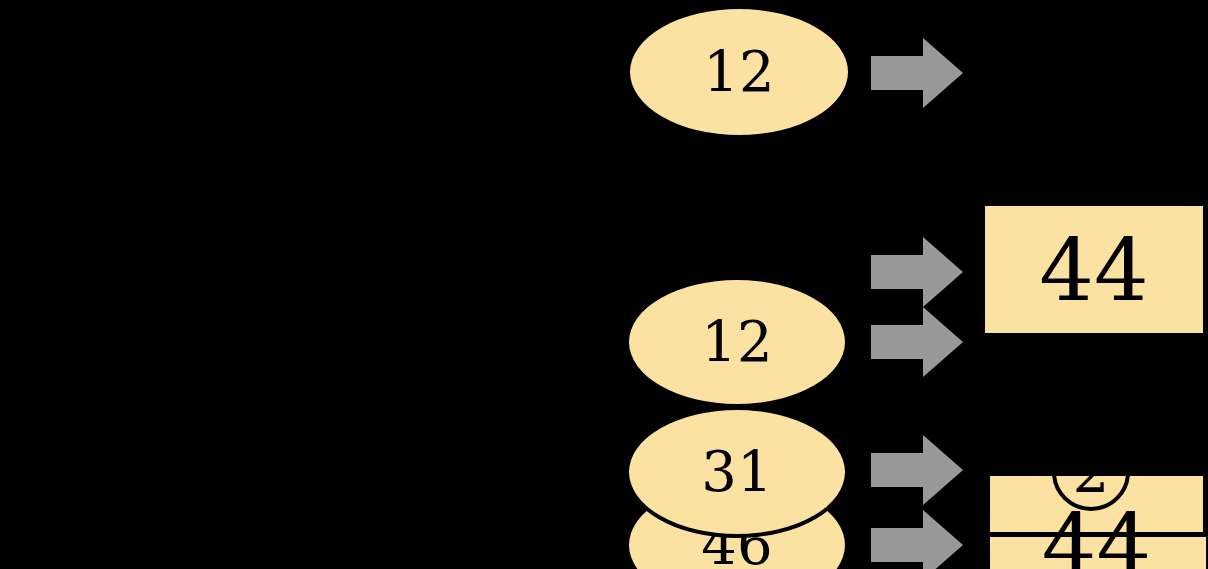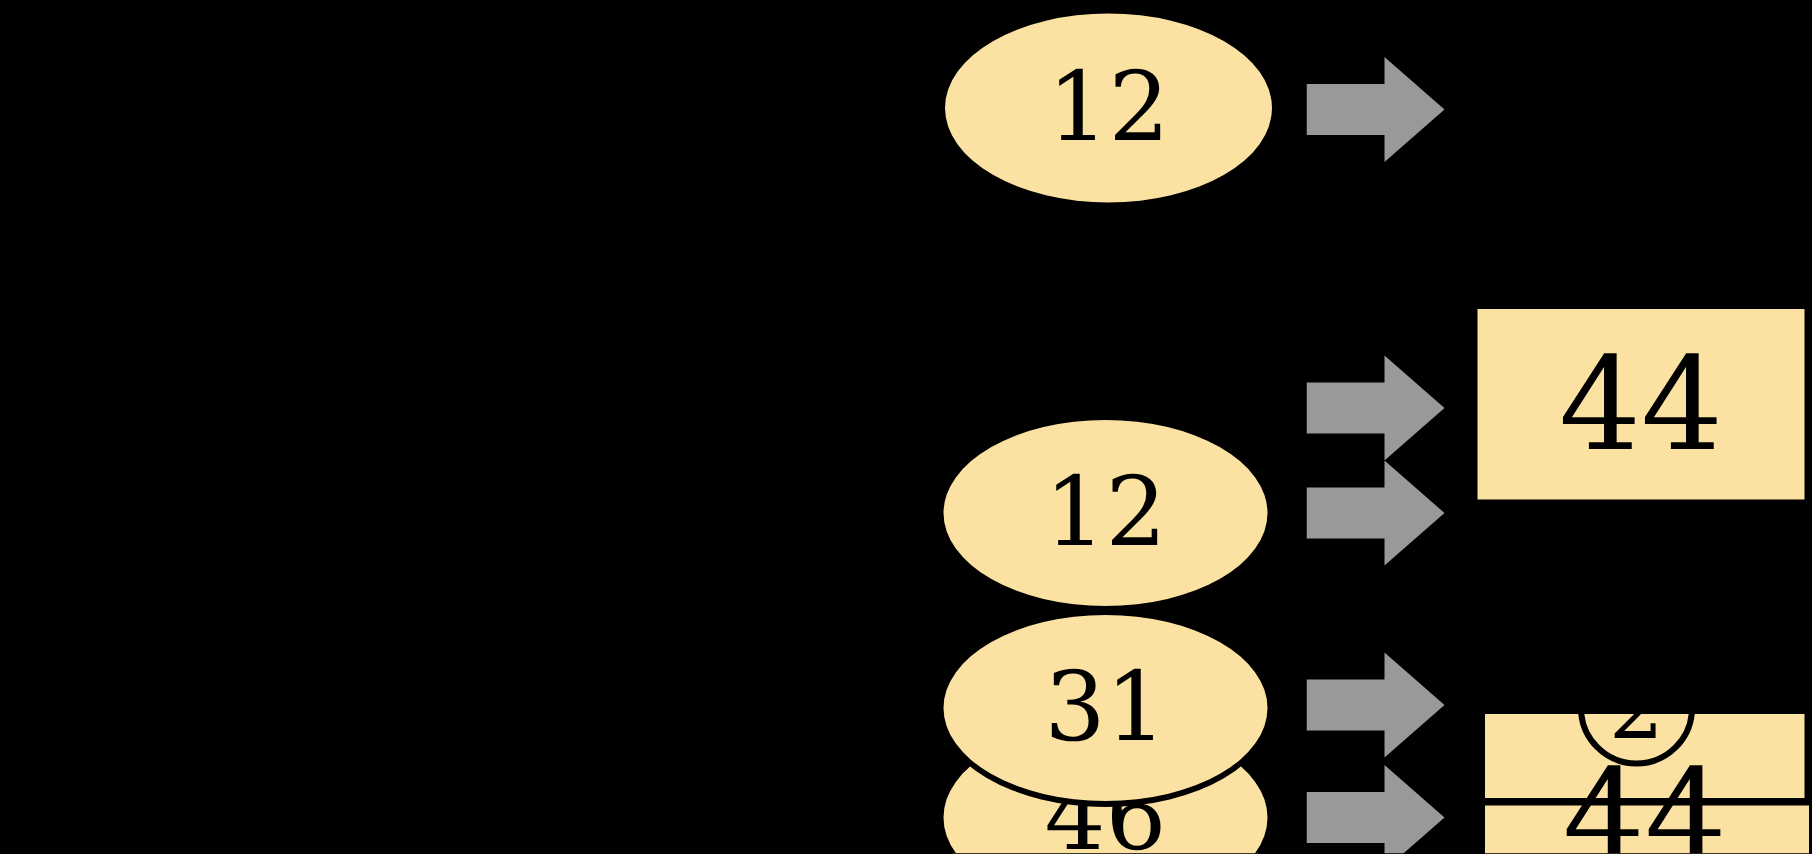--- a/index.html
+++ b/index.html
@@ -7,21 +7,21 @@
     position:relative;width:1208px;height:569px;background:#000000;
     overflow:hidden;font-family:"DejaVu Serif", serif;
   }
   .ellipse{
     position:absolute;box-sizing:border-box;
     width:224px;height:132px;border-radius:50%;
     background:#FBE2A2;border:4px solid #000;
     display:flex;align-items:center;justify-content:center;
   }
   .node-label{
-    font-size:64px;line-height:1;color:#000;
+    font-size:56px;line-height:1;color:#000;
   }
   .e1{left:626px;top:5px;z-index:50;height:134px;width:226px;}
   .e2{left:625px;top:203px;z-index:40;}
   .e3{left:625px;top:276px;z-index:30;}
   .e4{left:625px;top:406px;z-index:20;}
   .e5{left:625px;top:479px;z-index:10;}
   .arrow{position:absolute;left:871px;width:92px;height:70px;z-index:5;}
   .a1{top:38px;} .a2{top:237px;} .a3{top:307px;} .a4{top:435px;} .a5{top:510px;}
   .result-box{
     position:absolute;left:985px;top:206px;width:218px;height:127px;

